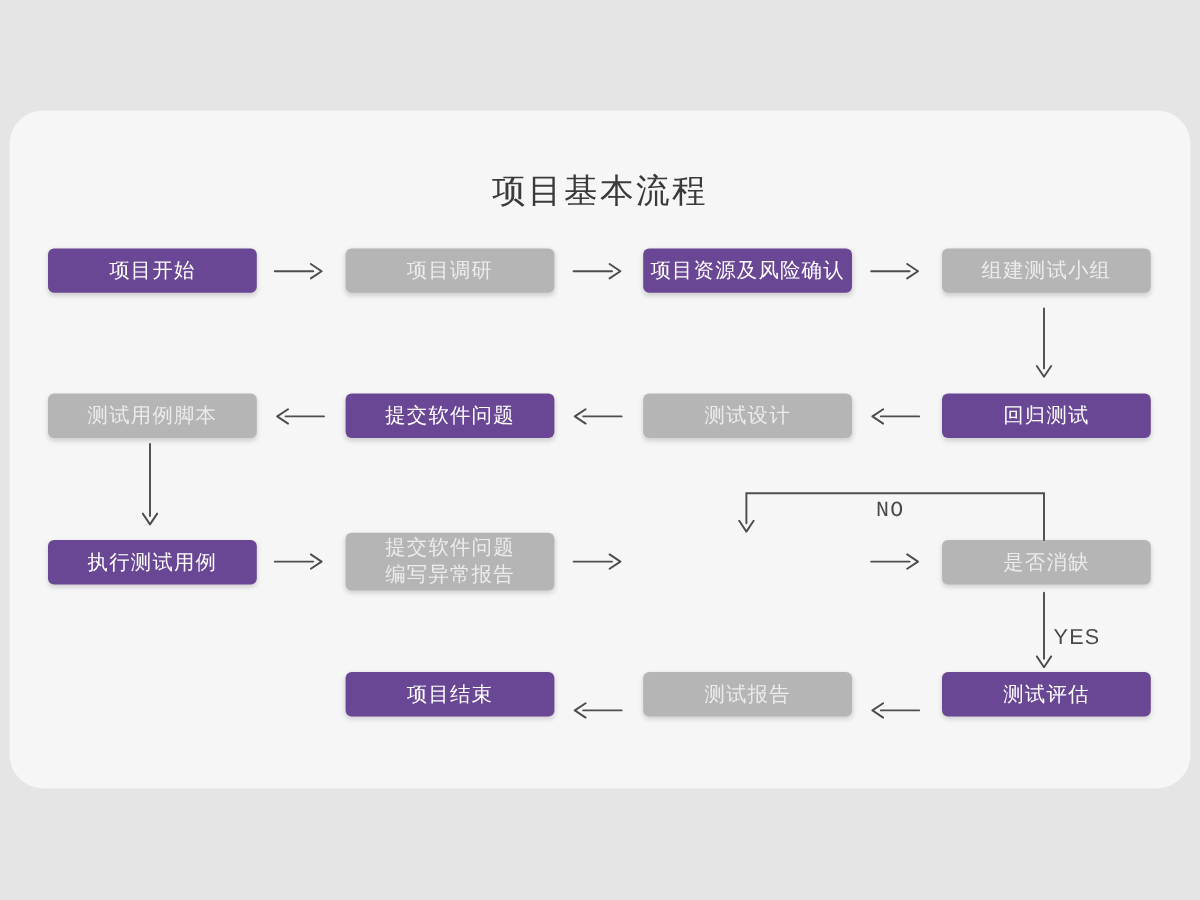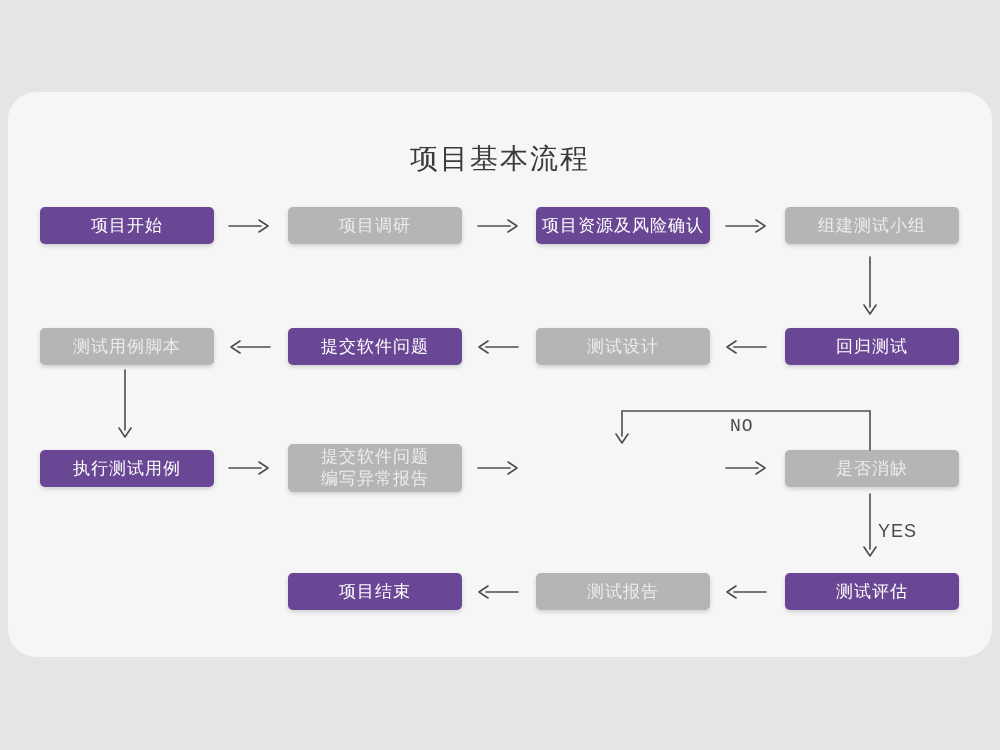--- a/index.html
+++ b/index.html
@@ -4,21 +4,21 @@
 <style>
   html,body{margin:0;padding:0;background:#ffffff;}
   body{font-family:"Liberation Sans","DejaVu Sans",sans-serif;}
   .stage{position:relative;width:1000px;height:750px;background:#e5e5e5;overflow:hidden;}
   .card{position:absolute;left:8px;top:92px;width:984px;height:565px;background:#f6f6f6;border-radius:28px;}
   .title{position:absolute;left:0;right:0;top:140px;text-align:center;font-size:28px;letter-spacing:2px;color:#3a3a3a;font-weight:500;}
   .node{position:absolute;width:174px;height:37px;border-radius:5px;display:flex;align-items:center;justify-content:center;font-size:17px;letter-spacing:1px;box-shadow:0 2px 4px rgba(0,0,0,0.16);box-sizing:border-box;}
   .purple{background:#6a4795;color:#ffffff;}
   .gray{background:#b5b5b5;color:#ececec;}
   .c1{left:40px}.c2{left:288px}.c3{left:536px}.c4{left:785px}
-  .r1{top:207px}.r2{top:328px}.r3{top:450px}.r4{top:573px}
+  .r1{top:207px}.r2{top:328px}.r3{top:450px}.r4{top:560px}
   .two-line{top:444px;height:48px;white-space:pre-line;text-align:right;line-height:22px;}
   .edges{position:absolute;left:0;top:0;pointer-events:none;}
   .edge-label{position:absolute;font-size:18px;color:#4a4a4a;letter-spacing:1px;}
   .label-no{left:730px;top:416px;font-family:Liberation Mono, monospace;}
   .label-yes{left:878px;top:521px;}
 </style>
 </head>
 <body>
 
 <div class="stage">

